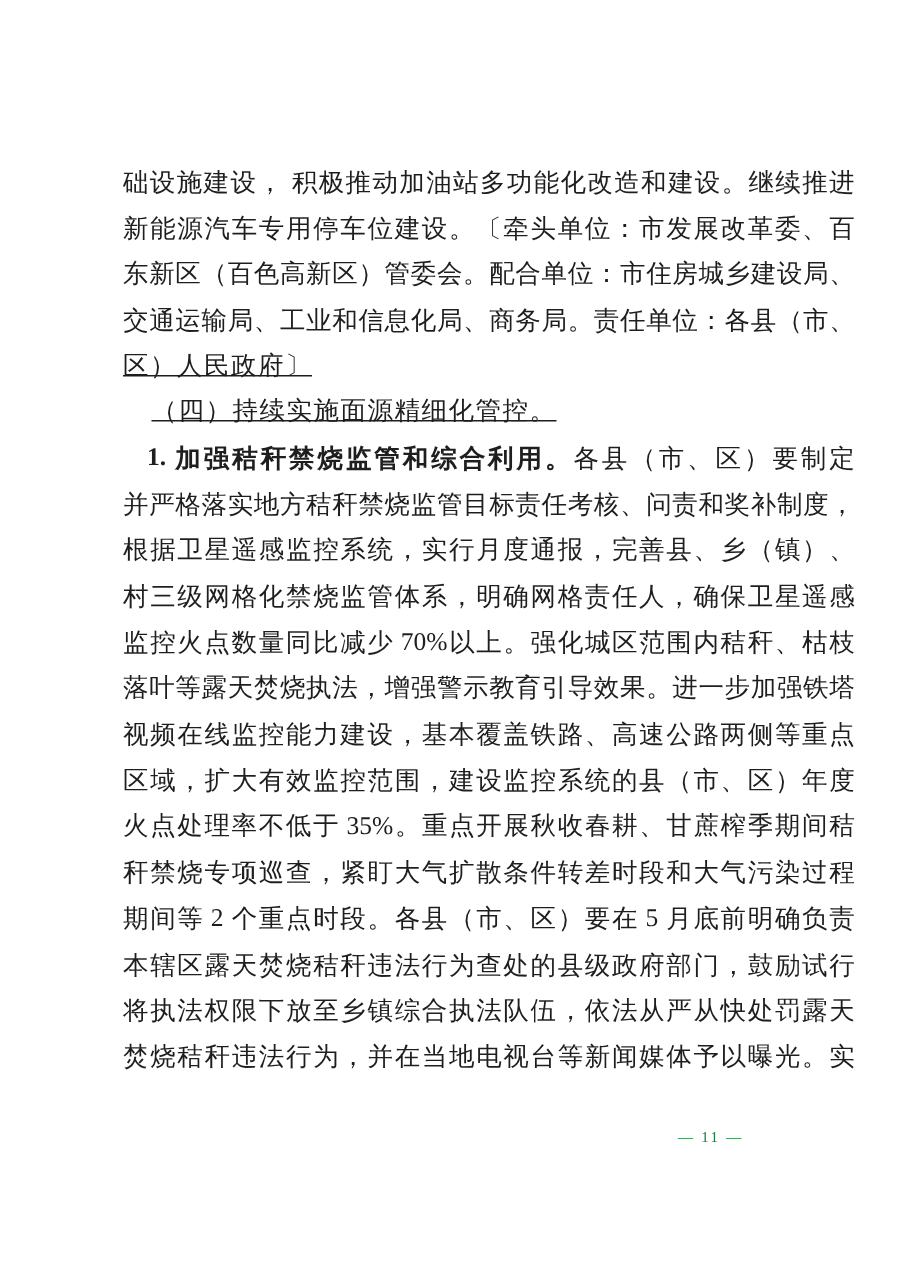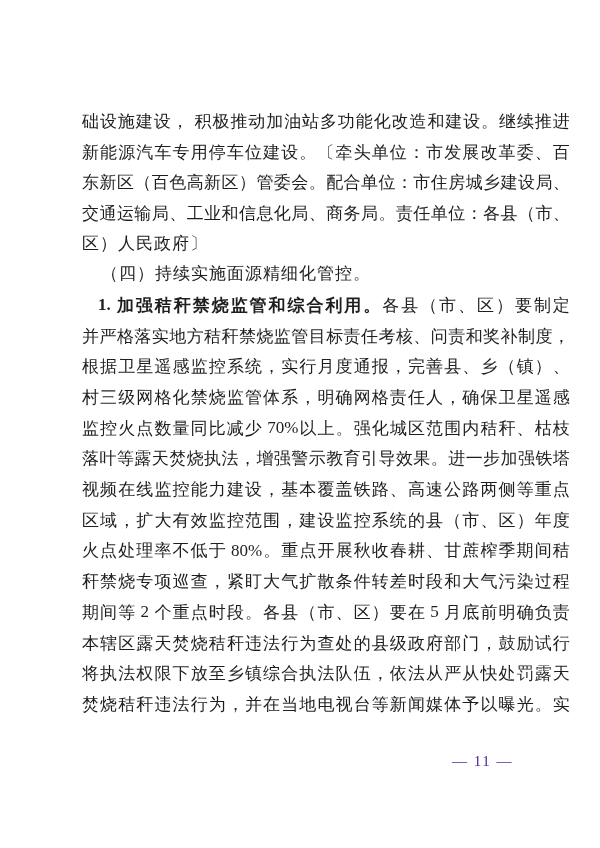--- a/index.html
+++ b/index.html
@@ -24,33 +24,34 @@
   .jline {
     display: flex;
     justify-content: space-between;
     align-items: center;
   }
   
   .plain {
     line-height: 30.7px;
     letter-spacing: 1px;
     white-space: pre;
+    text-decoration: underline;
   }
   .indent-a { padding-left: 19px; }
   .ind { flex: 0 0 14px; }
   .seg { display: contents; }
   .seg-bold { display: contents; font-weight: 700; }
   .ch { white-space: pre; }
   .page-number {
     position: absolute;
     left: 452px;
     top: 753px;
-    font-size: 15px;
+    font-size: 10px;
     letter-spacing: 1.5px;
-    color: #4c1d95;
+    color: #15803d;
     white-space: pre;
   }
 </style>
 </head>
 <body>
 
 <div class="page">
   <div class="textblock">
 
     <div class="line jline">
@@ -388,21 +389,21 @@
       </div>
     <div class="line jline">
         <span class="ch">火</span>
         <span class="ch">点</span>
         <span class="ch">处</span>
         <span class="ch">理</span>
         <span class="ch">率</span>
         <span class="ch">不</span>
         <span class="ch">低</span>
         <span class="ch">于</span>
-        <span class="ch"> 80%</span>
+        <span class="ch"> 35%</span>
         <span class="ch">。</span>
         <span class="ch">重</span>
         <span class="ch">点</span>
         <span class="ch">开</span>
         <span class="ch">展</span>
         <span class="ch">秋</span>
         <span class="ch">收</span>
         <span class="ch">春</span>
         <span class="ch">耕</span>
         <span class="ch">、</span>

